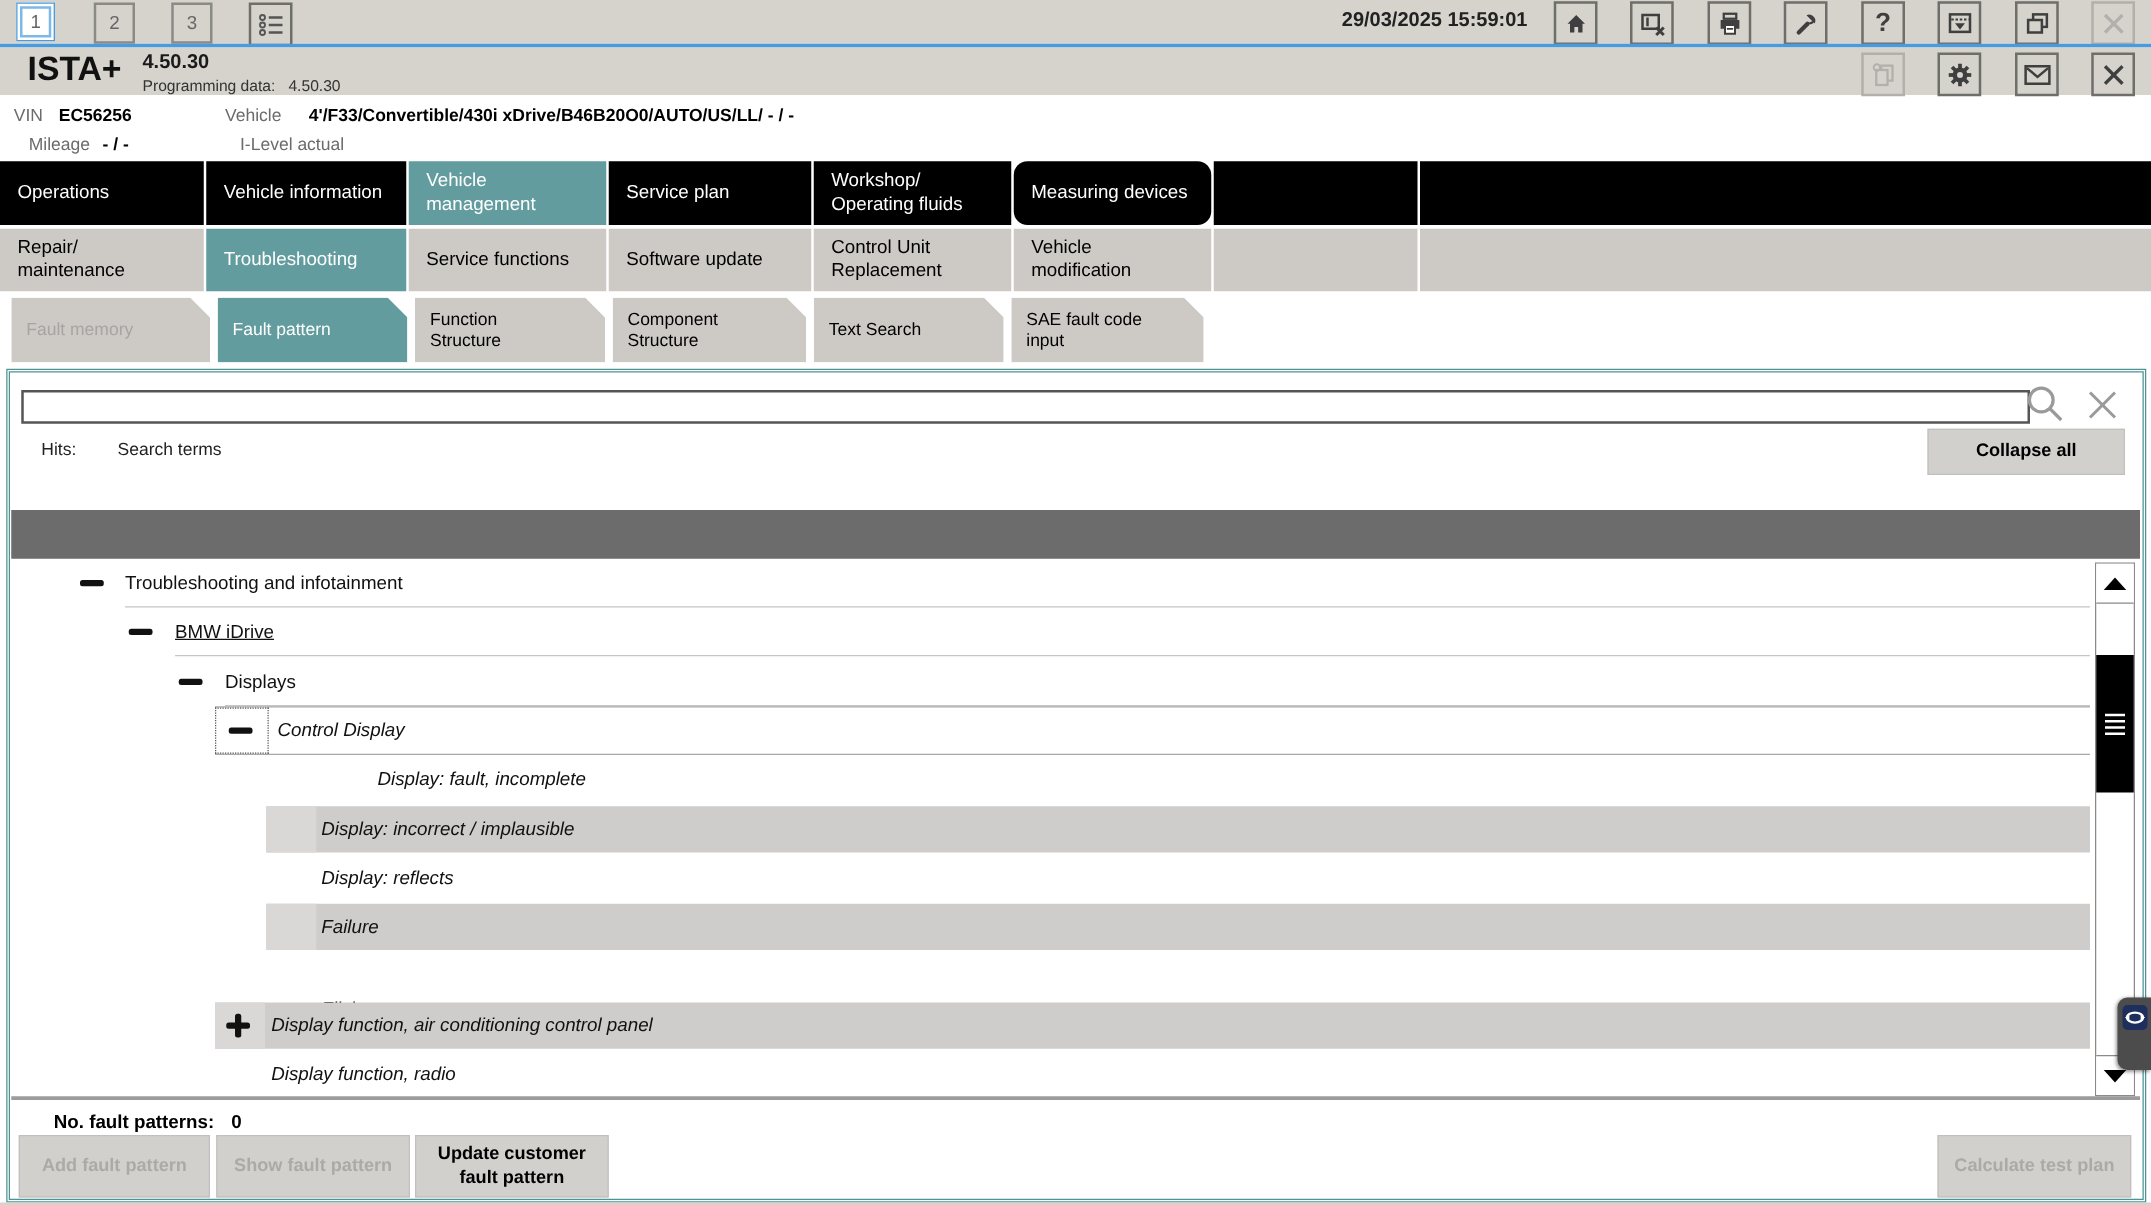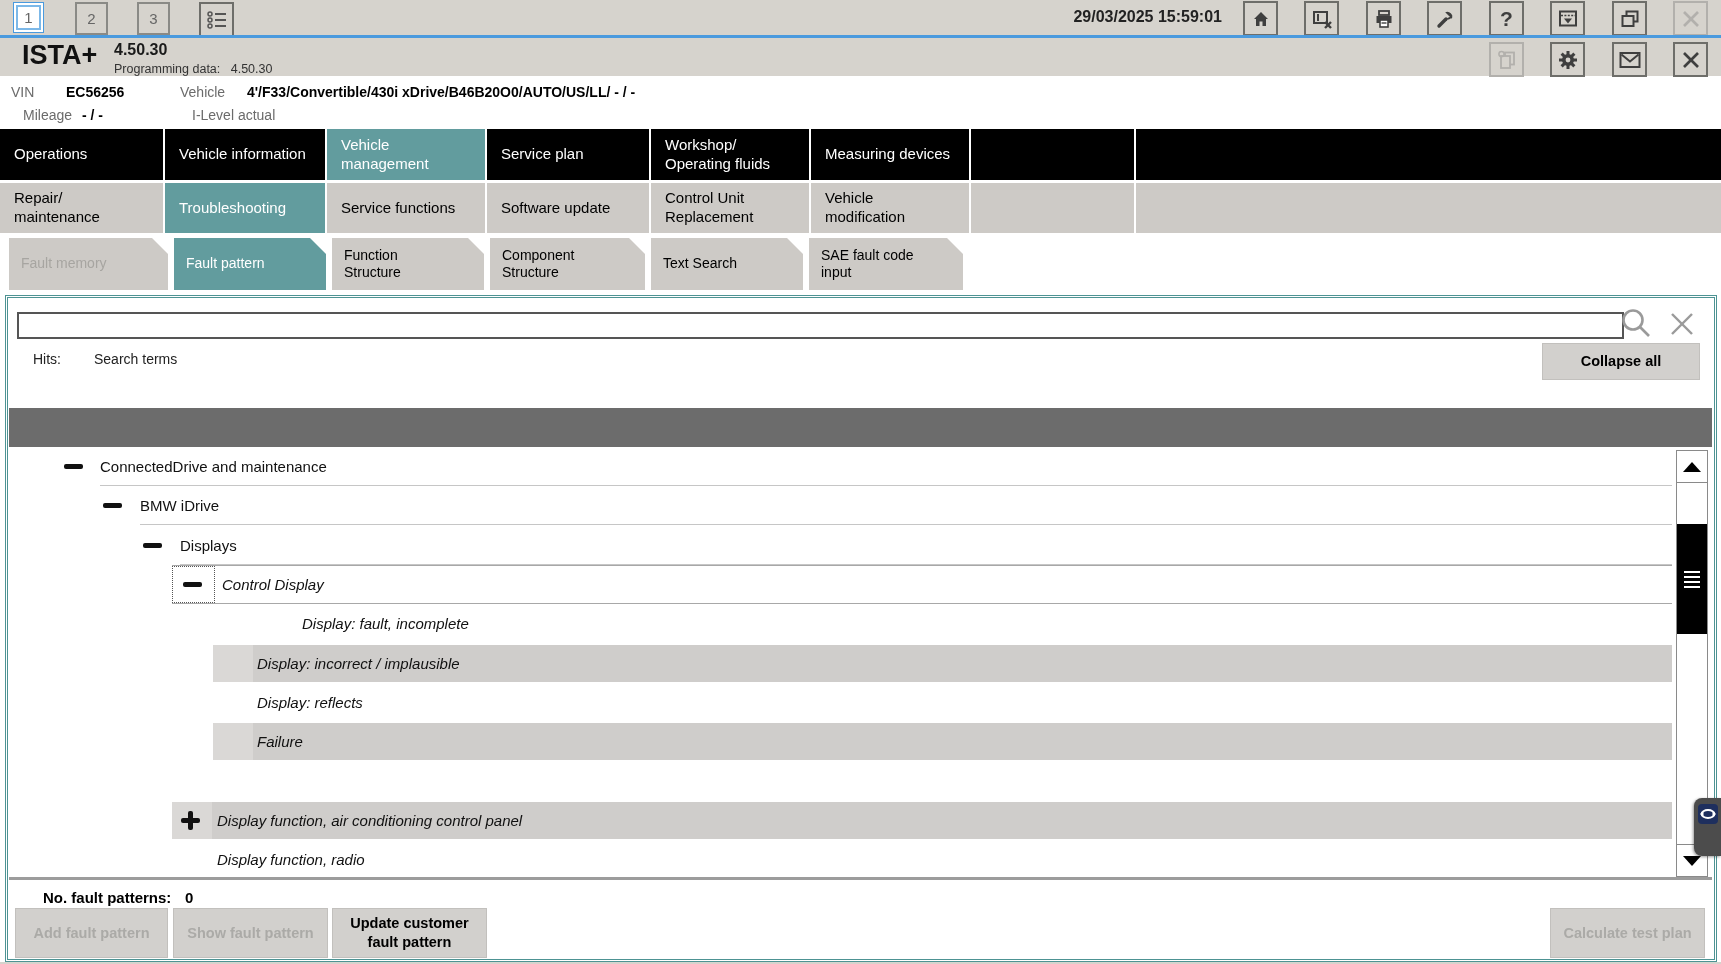--- a/index.html
+++ b/index.html
@@ -212,38 +212,38 @@
     <span>
       <svg width="20" height="20" viewBox="0 0 20 20">
         <line x1="3" y1="3" x2="17" y2="17" stroke="#3f3f3f" stroke-width="2.6"></line>
         <line x1="17" y1="3" x2="3" y2="17" stroke="#3f3f3f" stroke-width="2.6"></line>
       </svg>
     </span>
   </div>
 
   <div class="abs inforow" style="left:0;top:84px;width:1721px;padding-left:28px;">
     <span class="abs lbl" style="left:11px;">VIN</span>
-    <span class="abs val" style="left:47px;margin-left:19px;">EC56256</span>
+    <span class="abs val" style="left:47px;">EC56256</span>
     <span class="abs lbl" style="left:180px;">Vehicle</span>
     <span class="abs val" style="left:247px;">4'/F33/Convertible/430i xDrive/B46B20O0/AUTO/US/LL/ - / -</span>
   </div>
   <div class="abs inforow" style="left:12px;top:107px;width:1721px;">
     <span class="abs lbl" style="left:11px;">Mileage</span>
     <span class="abs val" style="left:70px;">- / -</span>
     <span class="abs lbl" style="left:180px;">I-Level actual</span>
   </div>
 
   <div class="abs nav1cell" style="left:0;width:163px;">Operations</div>
   <div class="abs nav1cell" style="left:165px;width:160px;">Vehicle information</div>
   <div class="abs nav1cell teal" style="left:327px;width:158px;">Vehicle
 management</div>
   <div class="abs nav1cell" style="left:487px;width:162px;">Service plan</div>
   <div class="abs nav1cell" style="left:651px;width:158px;">Workshop/
 Operating fluids</div>
-  <div class="abs nav1cell" style="left:811px;width:158px;">Measuring devices</div>
+  <div class="abs nav1cell" style="left:811px;width:158px;border-radius:11px;">Measuring devices</div>
   <div class="abs nav1cell" style="left:971px;width:163px;"></div>
   <div class="abs nav1cell" style="left:1136px;width:585px;"></div>
 
   <div class="abs nav2cell" style="left:0;width:163px;">Repair/
 maintenance</div>
   <div class="abs nav2cell teal" style="left:165px;width:160px;">Troubleshooting</div>
   <div class="abs nav2cell" style="left:327px;width:158px;">Service functions</div>
   <div class="abs nav2cell" style="left:487px;width:162px;">Software update</div>
   <div class="abs nav2cell" style="left:651px;width:158px;">Control Unit
 Replacement</div>
@@ -282,26 +282,26 @@
     </span>
   </div>
   <span class="abs hits" style="left:33px;">Hits:</span>
   <span class="abs hits" style="left:94px;">Search terms</span>
   <div class="abs btn" style="left:1542px;top:343px;width:158px;height:37px;">Collapse all</div>
 
   <div class="abs darkbar"></div>
 
   <div class="abs trow" style="top:447px;">
     <div class="minus" style="left:64px;"></div>
-    <span class="ttext" style="left:100px;">ConnectedDrive and maintenance</span>
+    <span class="ttext" style="left:100px;">Troubleshooting and infotainment</span>
     <div class="sep" style="left:100px;"></div>
   </div>
   <div class="abs trow" style="top:486px;">
     <div class="minus" style="left:103px;"></div>
-    <span class="ttext" style="left:140px;">BMW iDrive</span>
+    <span class="ttext" style="left:140px;text-decoration:underline;">BMW iDrive</span>
     <div class="sep" style="left:140px;"></div>
   </div>
   <div class="abs trow" style="top:526px;">
     <div class="minus" style="left:143px;"></div>
     <span class="ttext" style="left:180px;">Displays</span>
     <div class="sep" style="left:180px;"></div>
   </div>
   <div class="abs trow" style="top:565px;">
     <div class="hline" style="top:0;"></div>
     <div class="hline" style="bottom:0;"></div>

